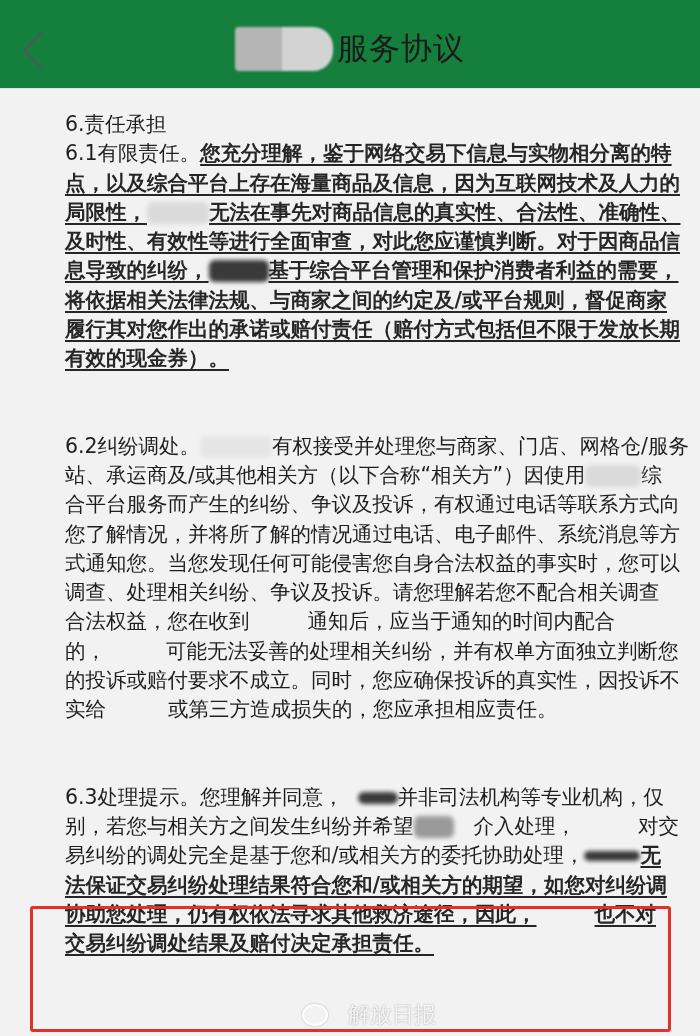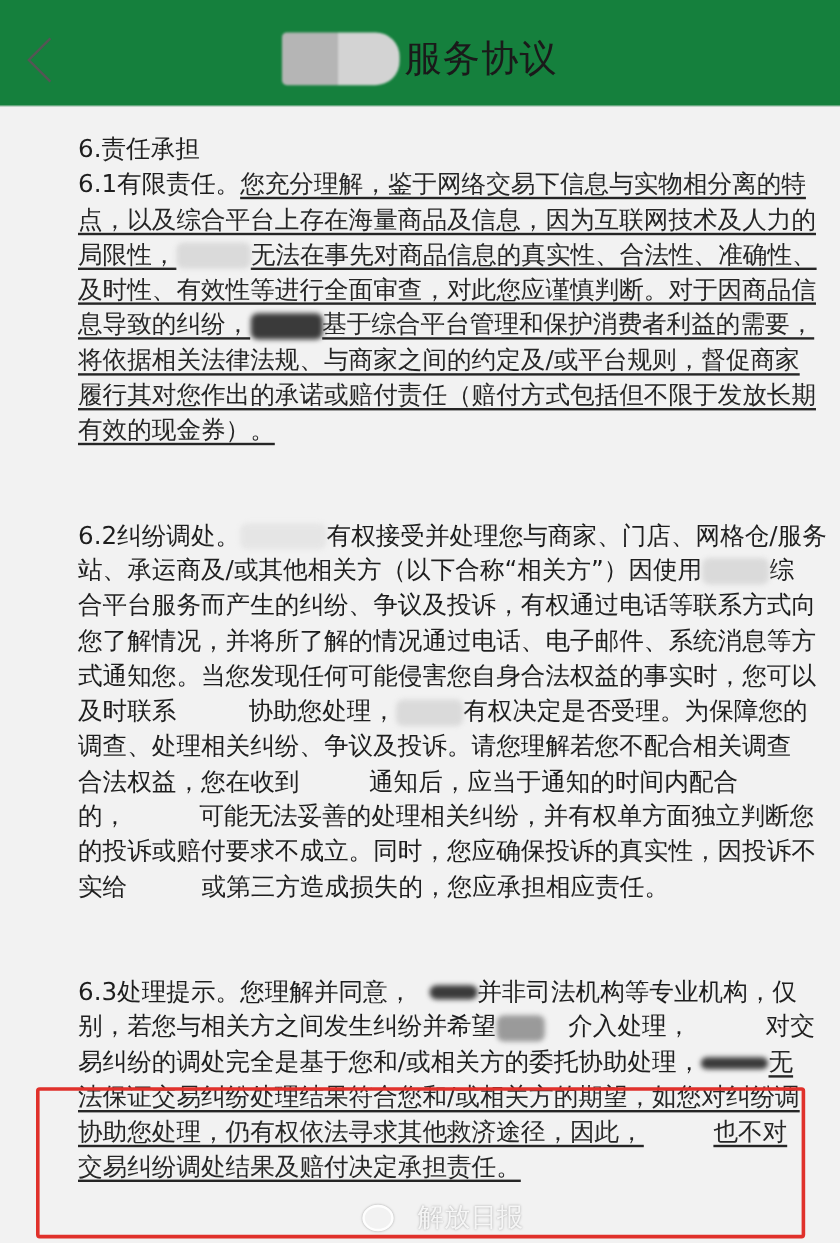--- a/index.html
+++ b/index.html
@@ -31,21 +31,21 @@
     .title {
       font-size: 31px; color: #1a1a1a; letter-spacing: 1px;
     }
     .content {
       position: absolute; left: 37px; top: 110px; width: 630px;
       font-size: 20.5px; line-height: 29.3px;
     }
     .para { margin: 0; }
     .gap { height: 58px; }
     .line { white-space: nowrap; display: block; height: 29.3px; margin-left: 28px; }
-    .u { text-decoration: underline; text-decoration-thickness: 1.5px; text-underline-offset: 4px; font-weight: normal; color: #262626; }
+    .u { text-decoration: underline; text-decoration-thickness: 1.5px; text-underline-offset: 4px; font-weight: bold; color: #262626; }
     .redact {
       display: inline-block; vertical-align: middle; height: 22px; border-radius: 6px;
       filter: blur(2px);
     }
     .redact.light { background: #dadada; }
     .redact.dark { background: #3a3a3a; }
     .redact.mid { background: #9a9a9a; }
     .redact.blank { background: transparent; }
     .highlight-box {
       position: absolute; left: 30px; top: 906px; width: 641px; height: 126px;
@@ -93,21 +93,20 @@
   </div>
 
   <div class="gap"></div>
 
   <div class="para">
     <span class="line"><span>6.2纠纷调处。</span><span class="redact light" style="width:72px;opacity:.5"></span><span>有权接受并处理您与商家、门店、网格仓/服务</span></span>
     <span class="line"><span>站、承运商及/或其他相关方（以下合称“相关方”）因使用</span><span class="redact light" style="width:56px"></span><span>综</span></span>
     <span class="line">合平台服务而产生的纠纷、争议及投诉，有权通过电话等联系方式向</span>
     <span class="line">您了解情况，并将所了解的情况通过电话、电子邮件、系统消息等方</span>
     <span class="line">式通知您。当您发现任何可能侵害您自身合法权益的事实时，您可以</span>
-    <span class="line"><span>及时联系</span><span class="redact blank" style="width:60px"></span><span>协助您处理，</span><span class="redact light" style="width:56px"></span><span>有权决定是否受理。为保障您的</span></span>
     <span class="line">调查、处理相关纠纷、争议及投诉。请您理解若您不配合相关调查</span>
     <span class="line"><span>合法权益，您在收到</span><span class="redact blank" style="width:58px"></span><span>通知后，应当于通知的时间内配合</span></span>
     <span class="line"><span>的，</span><span class="redact blank" style="width:60px"></span><span>可能无法妥善的处理相关纠纷，并有权单方面独立判断您</span></span>
     <span class="line">的投诉或赔付要求不成立。同时，您应确保投诉的真实性，因投诉不</span>
     <span class="line"><span>实给</span><span class="redact blank" style="width:62px"></span><span>或第三方造成损失的，您应承担相应责任。</span></span>
   </div>
 
   <div class="gap"></div>
 
   <div class="para">

